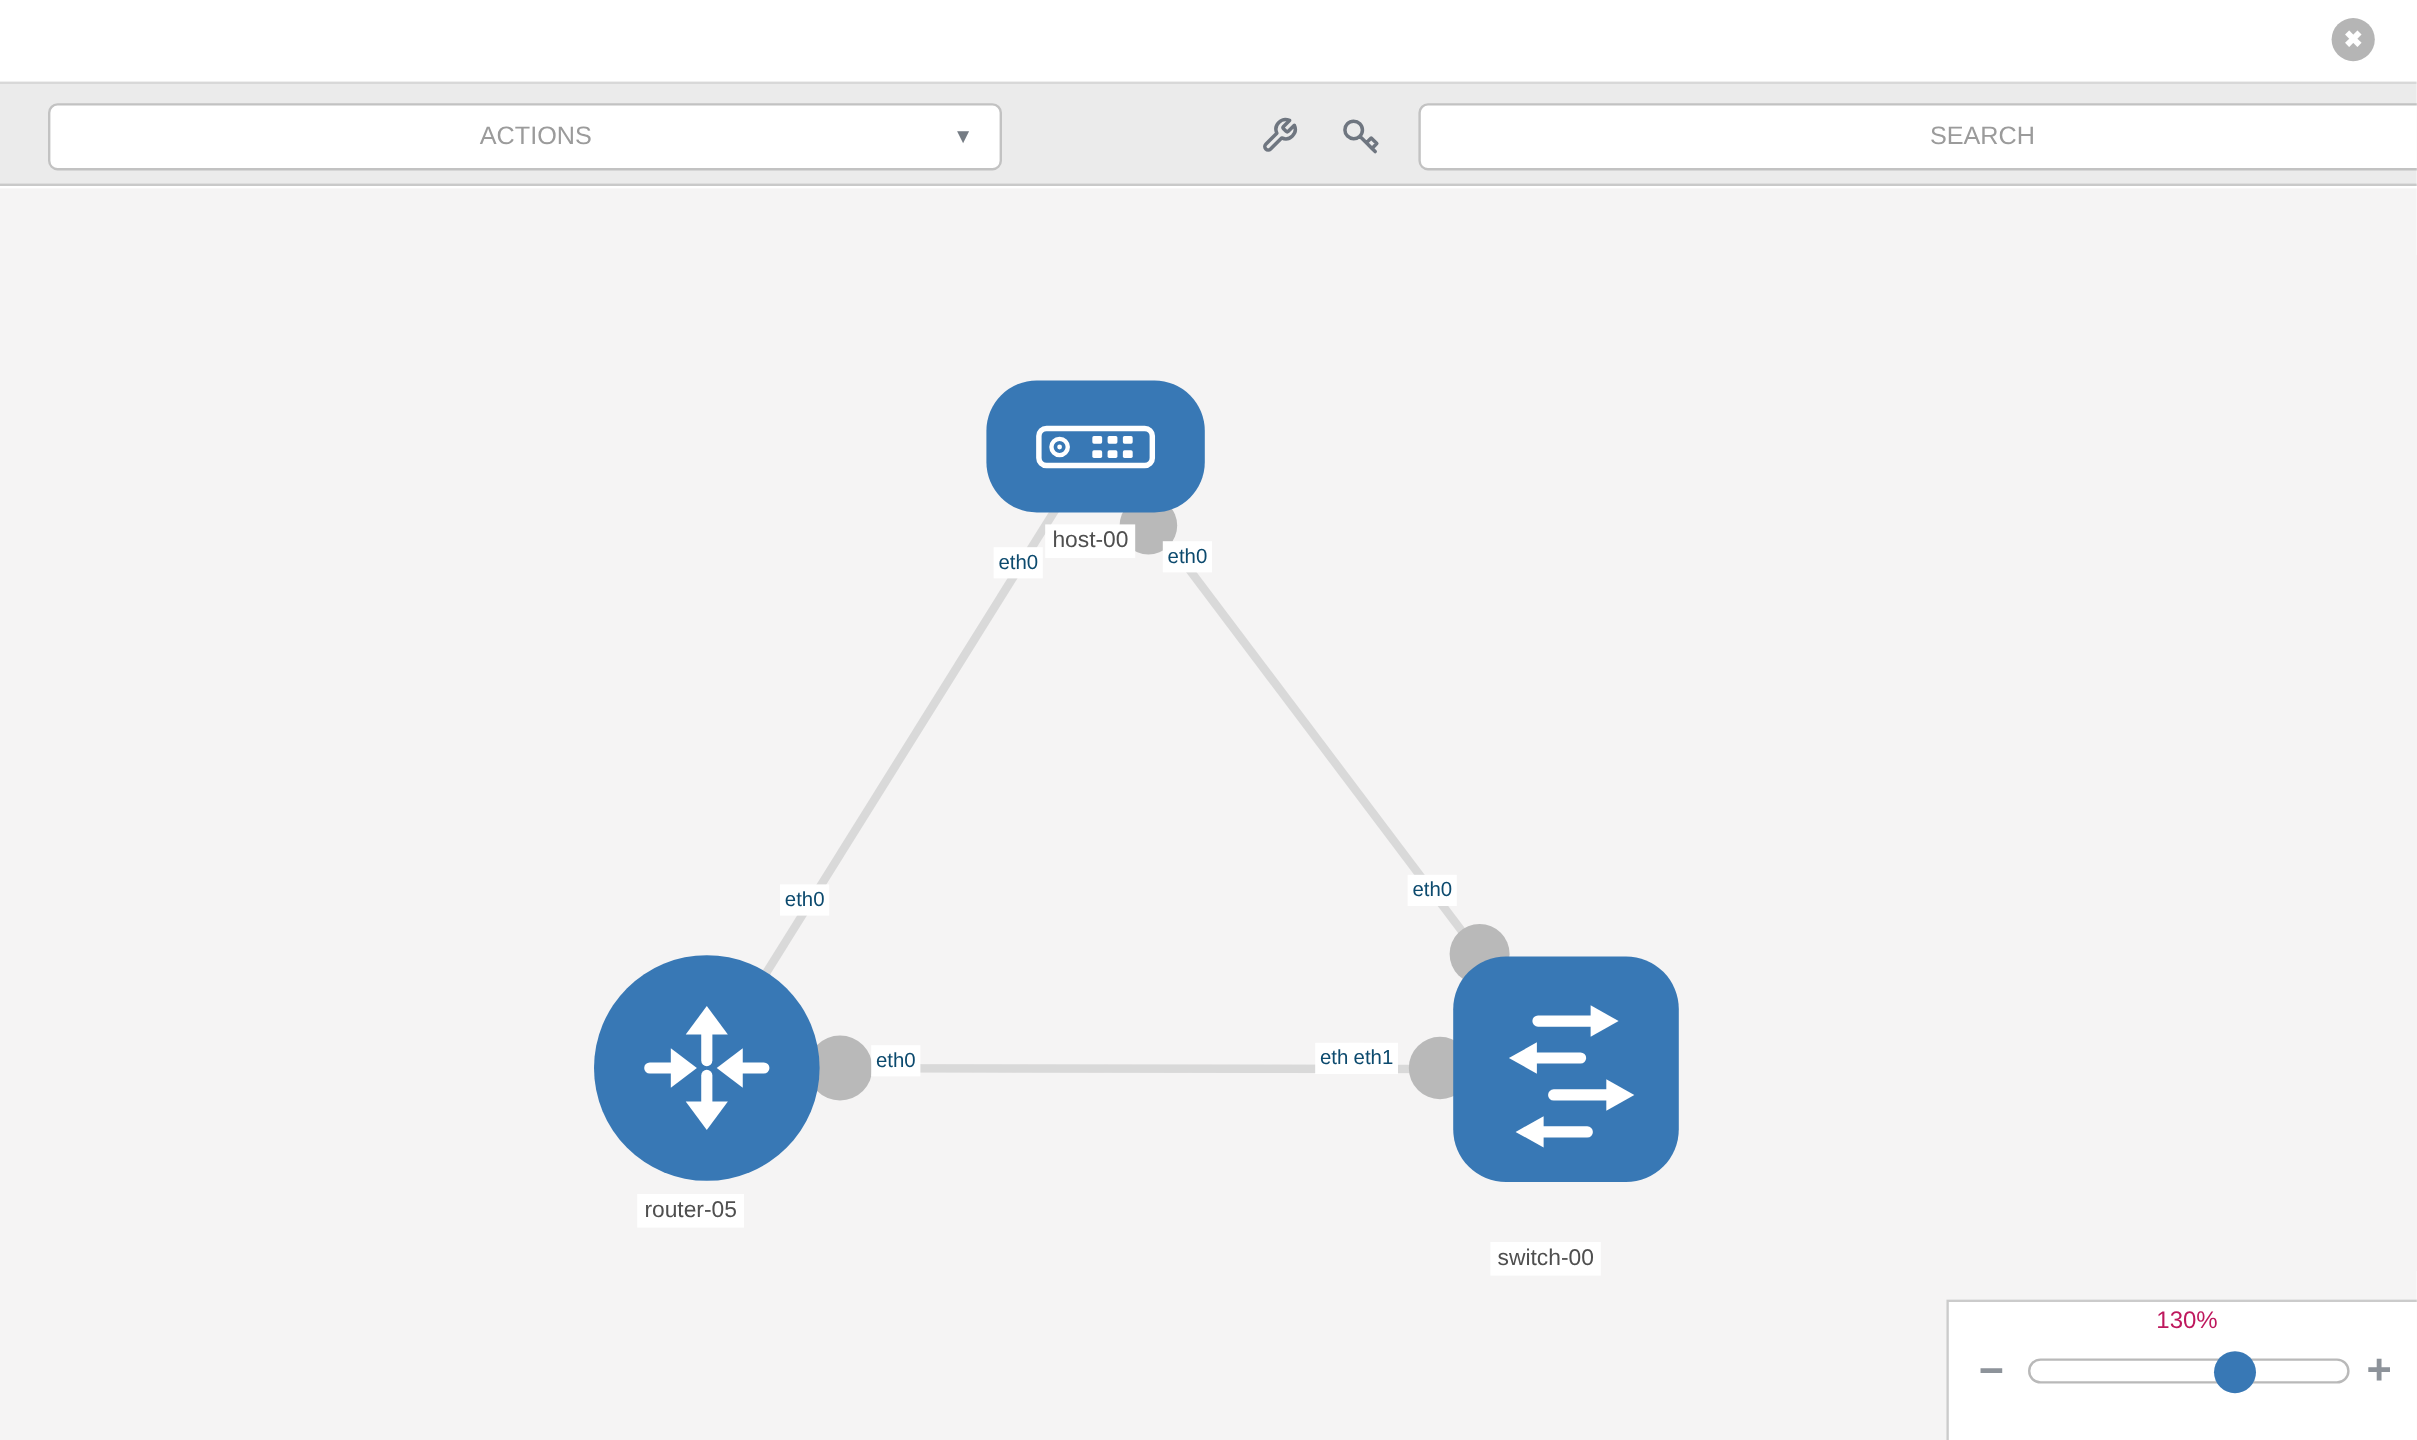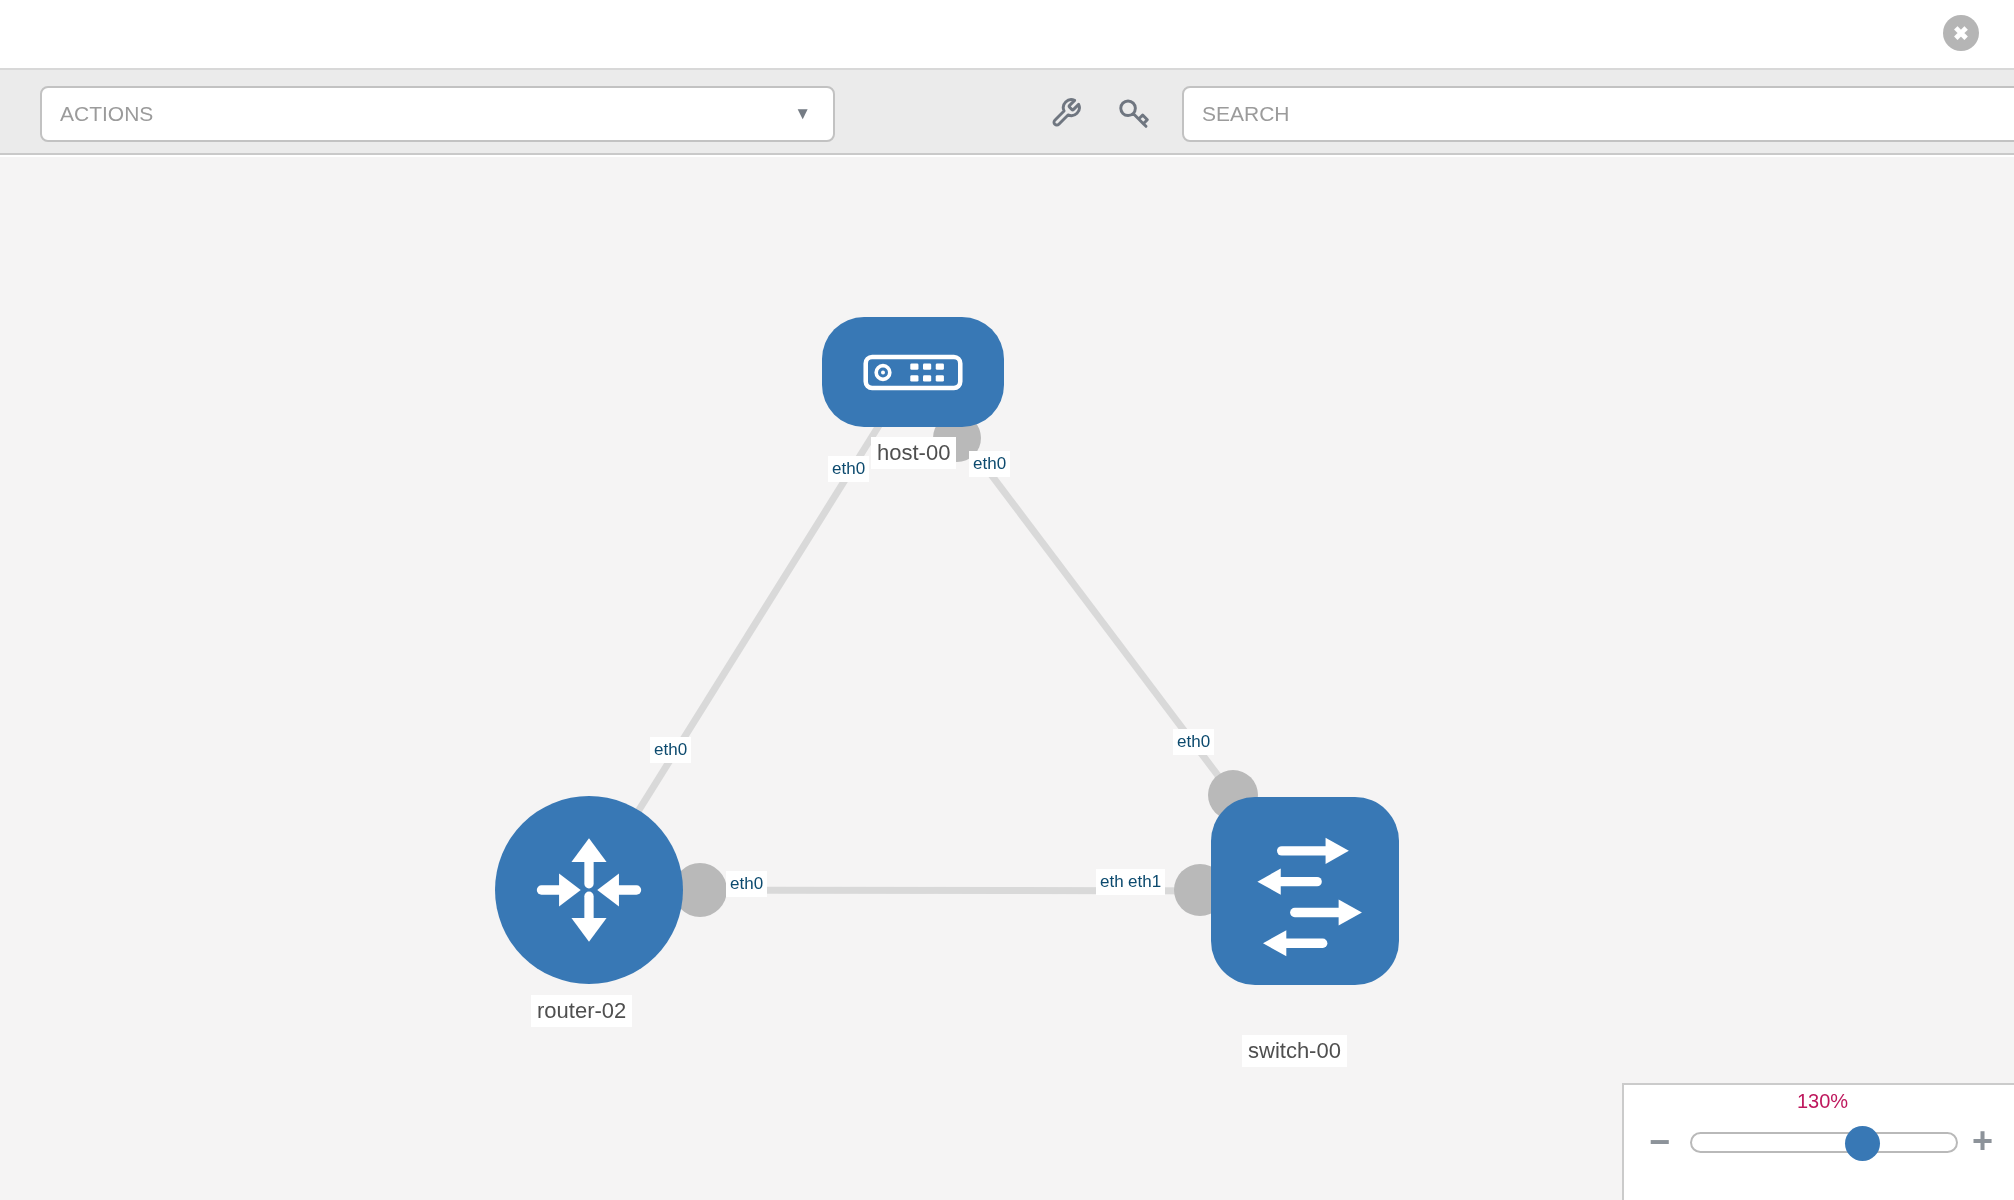--- a/index.html
+++ b/index.html
@@ -12,21 +12,21 @@
     background: #fff; border-bottom: 2px solid #d8d8d8; display: flex; align-items: center; z-index: 10; }
   .page-title { margin-left: 40px; font-size: 25px; font-weight: 700; color: #575757; letter-spacing: 0.2px; }
   .close-btn { position: absolute; left: 1943px; top: 15px; width: 36px; height: 36px; border-radius: 50%;
     background: #b5b5b5; color: #fff; display: flex; align-items: center; justify-content: center;
     font-size: 19px; font-weight: 700; cursor: pointer; }
 
   
   .toolbar { position: absolute; top: 70px; left: 0; width: 100%; height: 85px;
     background: #ebebeb; border-bottom: 2px solid #c9c9c9; z-index: 9; }
   .dropdown { position: absolute; top: 16px; height: 56px; background: #fff; border: 2px solid #c2c2c2;
-    border-radius: 8px; display: flex; align-items: center; cursor: pointer; }
+    border-radius: 8px; display: flex; align-items: center; cursor: pointer; justify-content: center; }
   .dropdown.actions { left: 40px; width: 795px; }
   .dropdown.search  { left: 1182px; width: 922px; }
   .dd-label { margin-left: 18px; font-size: 21px; color: #9b9b9b; }
   .dd-caret { position: absolute; right: 22px; top: 50%; transform: translateY(-50%);
     font-size: 17px; color: #757c84; }
   .tool-icon { position: absolute; top: 27px; width: 32px; height: 32px; cursor: pointer; }
   .tool-icon.wrench { left: 1050px; }
   .tool-icon.key { left: 1118px; }
 
   
@@ -35,21 +35,21 @@
   svg.net line { stroke: #d9d9d9; stroke-width: 7; }
   svg.net circle.iface { fill: #b9b9b9; }
 
   .node { position: absolute; background: #3878b5; display: flex; align-items: center; justify-content: center; z-index: 3; cursor: pointer; }
   .node-host   { left: 822px;  top: 317px; width: 182px; height: 110px; border-radius: 42px; }
   .node-router { left: 495px;  top: 796px; width: 188px; height: 188px; border-radius: 50%; }
   .node-switch { left: 1211px; top: 797px; width: 188px; height: 188px; border-radius: 44px; }
 
   .net-label { position: absolute; background: #fff; color: #0c4a6e; font-size: 17px;
     padding: 3px 4px; white-space: nowrap; z-index: 4; }
-  .name-label { position: absolute; background: #fff; color: #4f4f4f; font-size: 22px;
+  .name-label { position: absolute; background: #fff; color: #4f4f4f; font-size: 19px;
     padding: 3px 6px; white-space: nowrap; z-index: 5; }
 
   
   .zoom-panel { position: absolute; left: 1622px; top: 1083px; width: 400px; height: 125px;
     background: #fff; border: 2px solid #cbcbcb; z-index: 6; }
   .zoom-value { position: absolute; left: 1740px; top: 1090px; width: 165px; text-align: center;
     font-size: 20px; color: #be185d; z-index: 7; }
   .zoom-sign { position: absolute; z-index: 7; color: #8d939a; font-size: 36px; font-weight: 700;
     line-height: 36px; cursor: pointer; }
   .zoom-minus { left: 1649px; top: 1124px; }
@@ -153,21 +153,21 @@
 
   <div class="net-label" style="left:828px;  top:456px;">eth0</div>
   <div class="net-label" style="left:969px;  top:451px;">eth0</div>
   <div class="net-label" style="left:650px;  top:737px;">eth0</div>
   <div class="net-label" style="left:1173px; top:729px;">eth0</div>
   <div class="net-label" style="left:726px;  top:871px;">eth0</div>
   <div class="net-label" style="left:1096px; top:869px;">eth0</div>
   <div class="net-label" style="left:1124px; top:869px;">eth1</div>
 
   <div class="name-label" style="left:871px;  top:437px;">host-00</div>
-  <div class="name-label" style="left:531px;  top:995px;">router-02</div>
+  <div class="name-label" style="left:531px;  top:995px;">router-05</div>
   <div class="name-label" style="left:1242px; top:995px;margin-top:40px;">switch-00</div>
 
   <div class="zoom-panel"></div>
   <div class="zoom-value">130%</div>
   <div class="zoom-sign zoom-minus">−</div>
   <div class="zoom-track"></div>
   <div class="zoom-thumb"></div>
   <div class="zoom-sign zoom-plus">+</div>
 
 </div>

